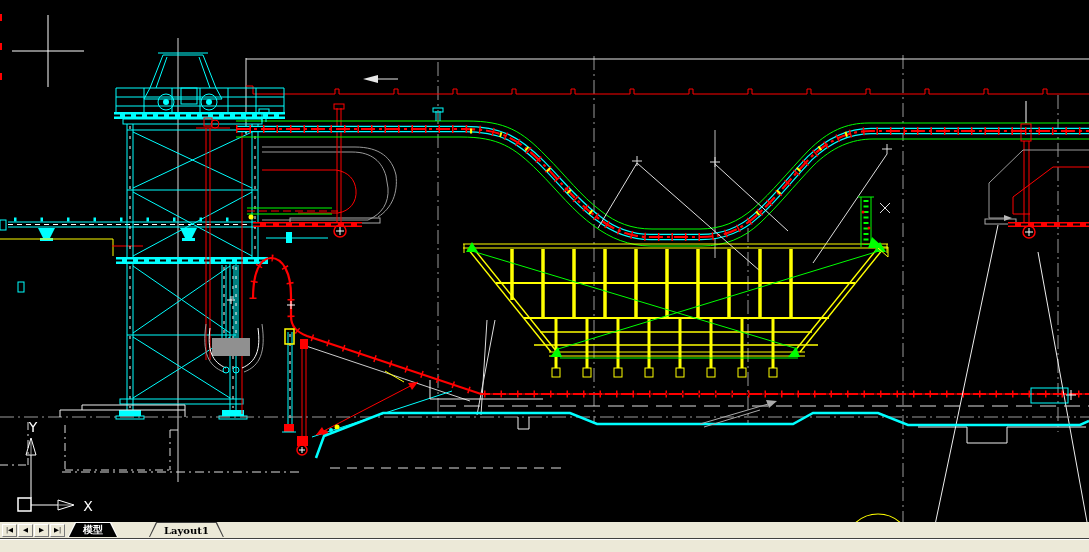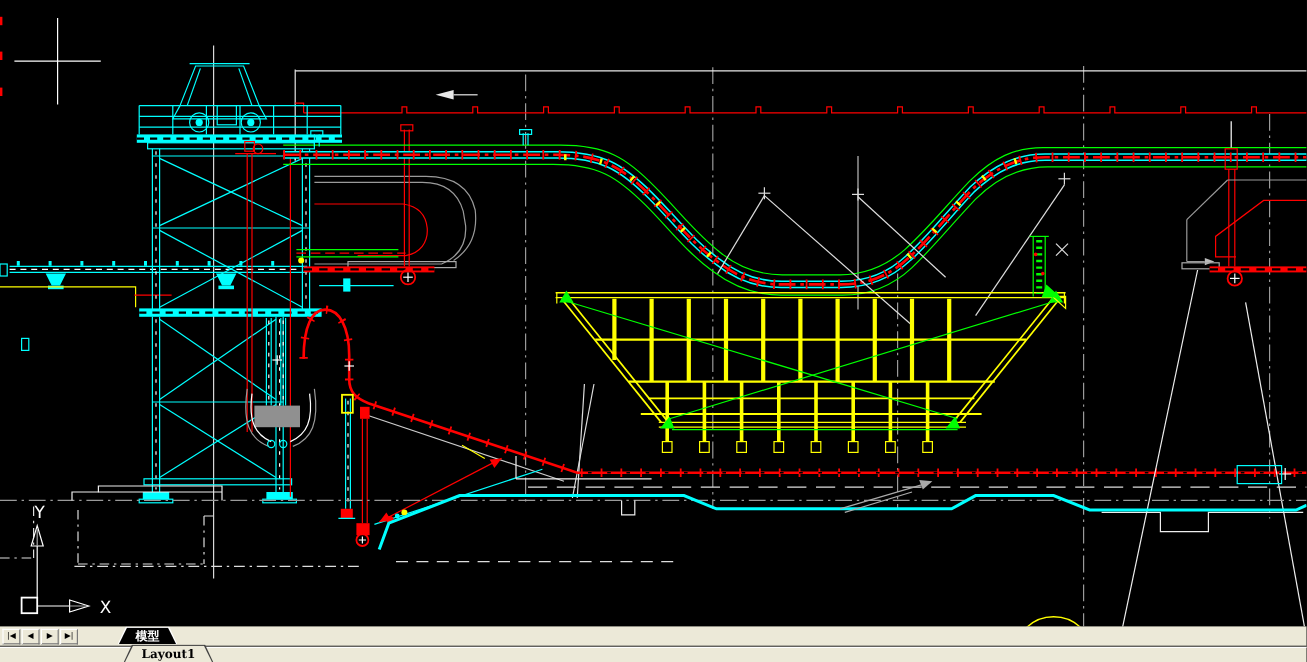--- a/index.html
+++ b/index.html
@@ -8,21 +8,21 @@
   .canvas{width:1089px;height:522px;background:#000;}
   .canvas svg{display:block;}
   svg .ln{fill:none;stroke-width:1;}
   
   .tabbar{box-sizing:border-box;height:16px;background:#ece9d8;display:flex;align-items:center;
           padding-left:2px;position:relative;}
   .navbtn{box-sizing:border-box;width:15px;height:13px;margin-right:1px;background:#ece9d8;
           border:1px solid;border-color:#ffffff #7a7a7a #7a7a7a #ffffff;
           font-size:6.5px;line-height:10px;text-align:center;padding:0;color:#000;
           font-family:"DejaVu Sans",sans-serif;cursor:pointer;}
-  .tabs{display:flex;align-items:center;height:16px;margin-left:6px;flex-direction:column;}
+  .tabs{display:flex;align-items:flex-start;height:16px;margin-left:6px;}
   .tabw{clip-path:polygon(7px 0,calc(100% - 7px) 0,100% 100%,0 100%);
         background:#404040;padding:1px 1px 0 1px;height:15px;box-sizing:border-box;margin-left:-4px;}
   .tabin{clip-path:polygon(7px 0,calc(100% - 7px) 0,100% 100%,0 100%);
         height:14px;display:flex;align-items:center;justify-content:center;
         padding:0 14px;font-family:"DejaVu Serif",serif;font-weight:bold;font-size:10px;}
   .tab-active .tabin{background:#000;color:#fff;}
   .tab-inactive .tabin{background:#ece9d8;color:#000;}
   .tab-active{background:#fff;z-index:2;}
   .tab-inactive{z-index:1;margin-left:31px;}
   

